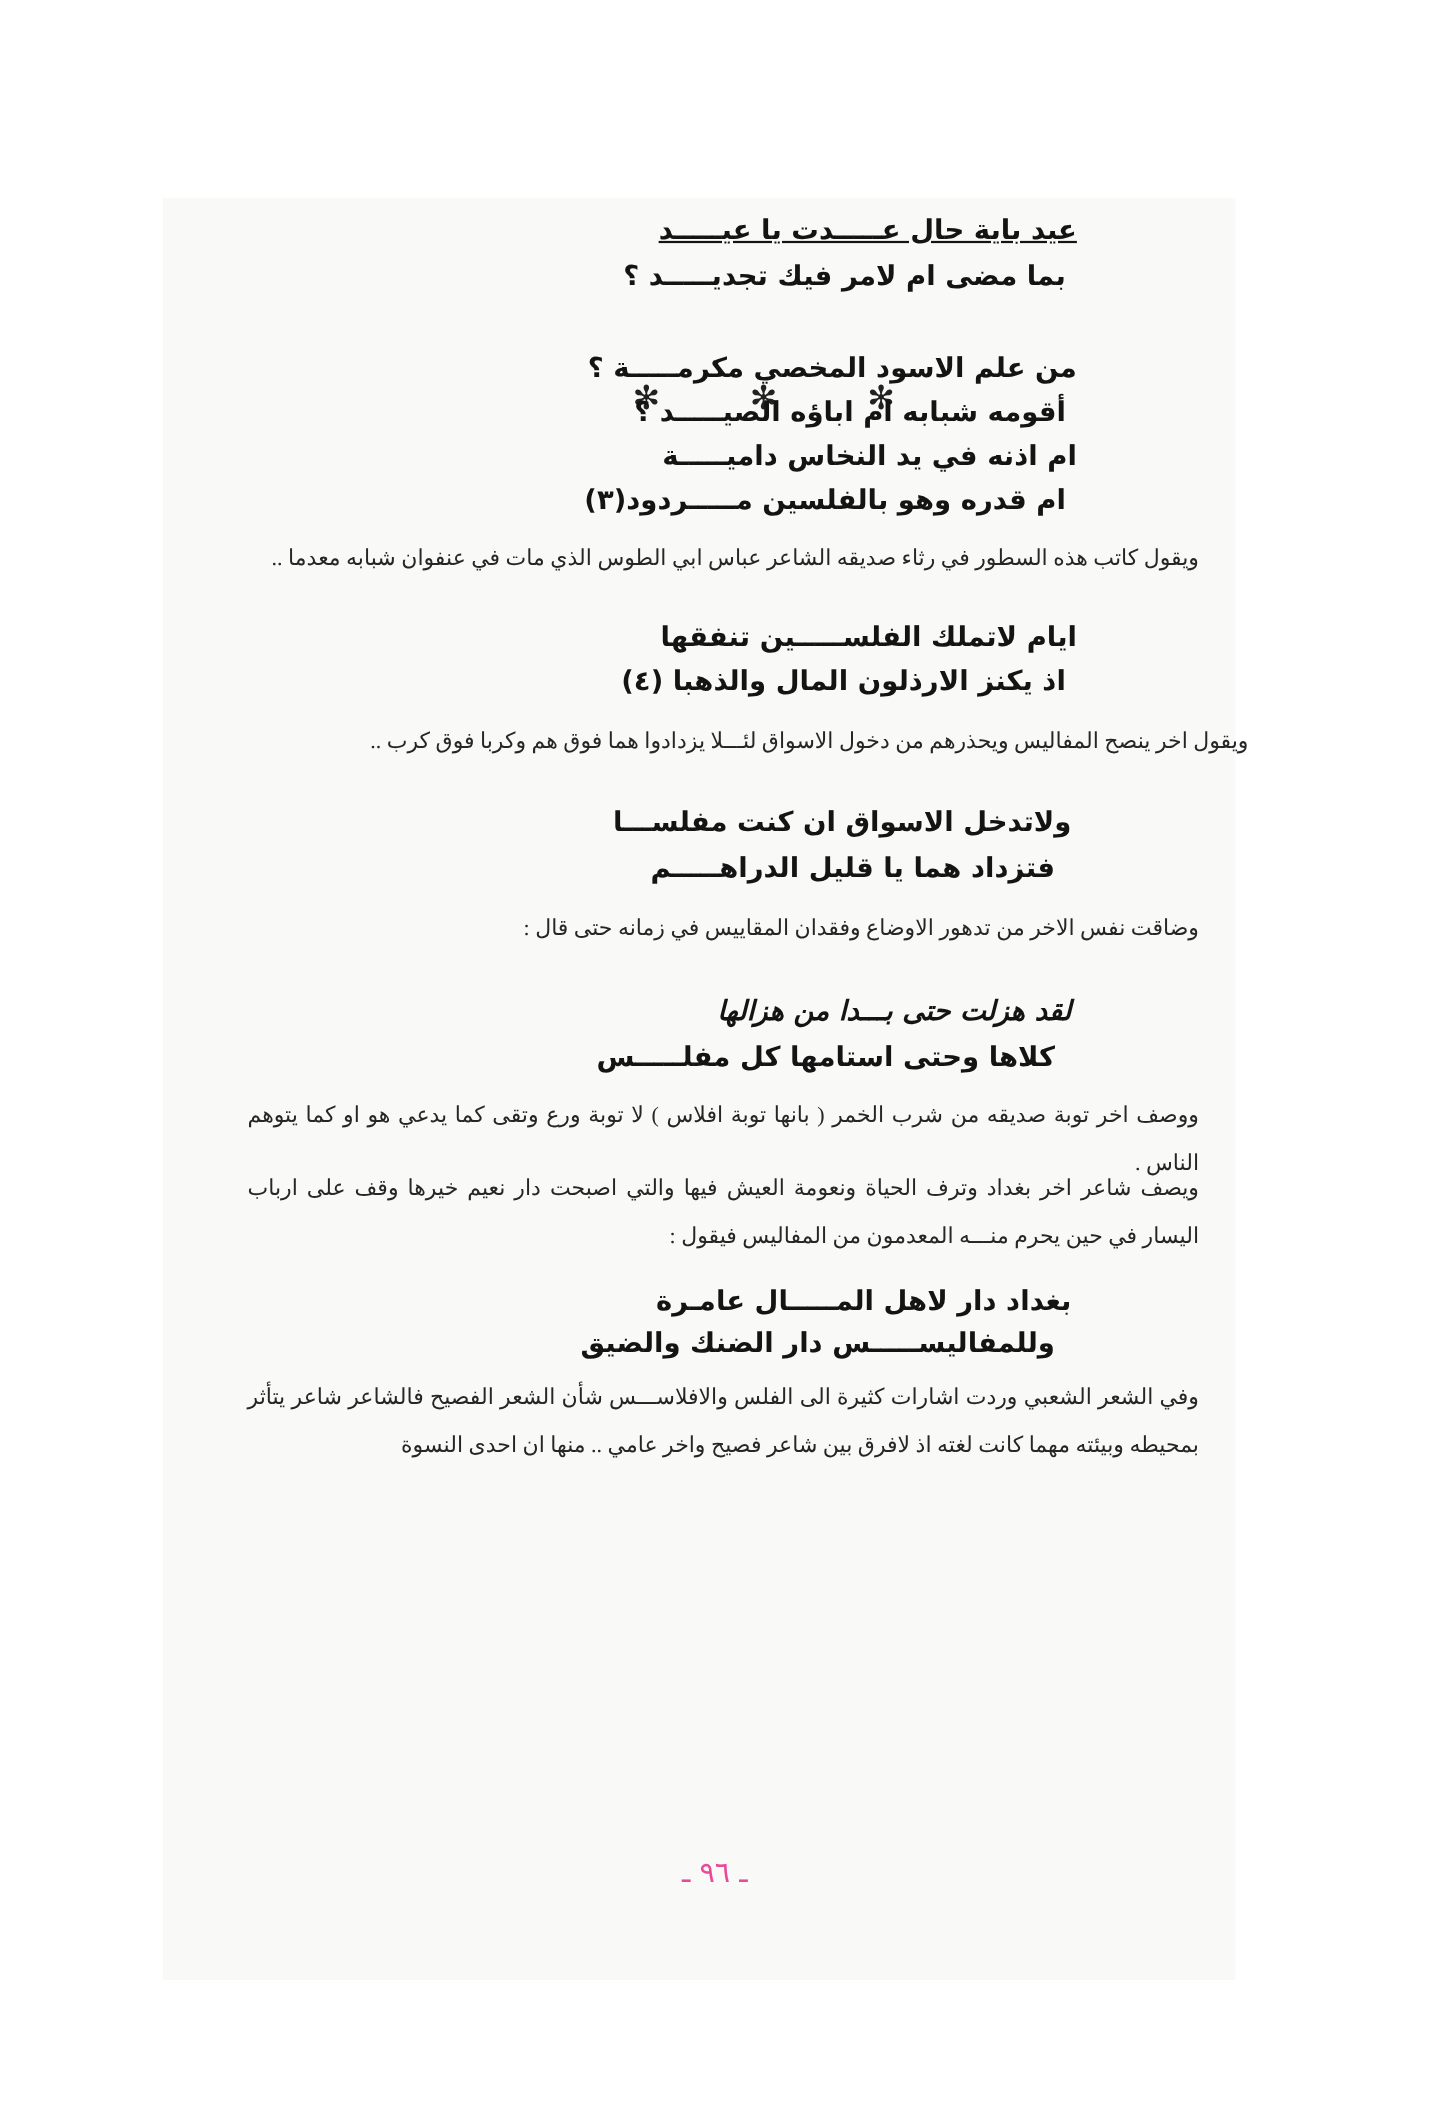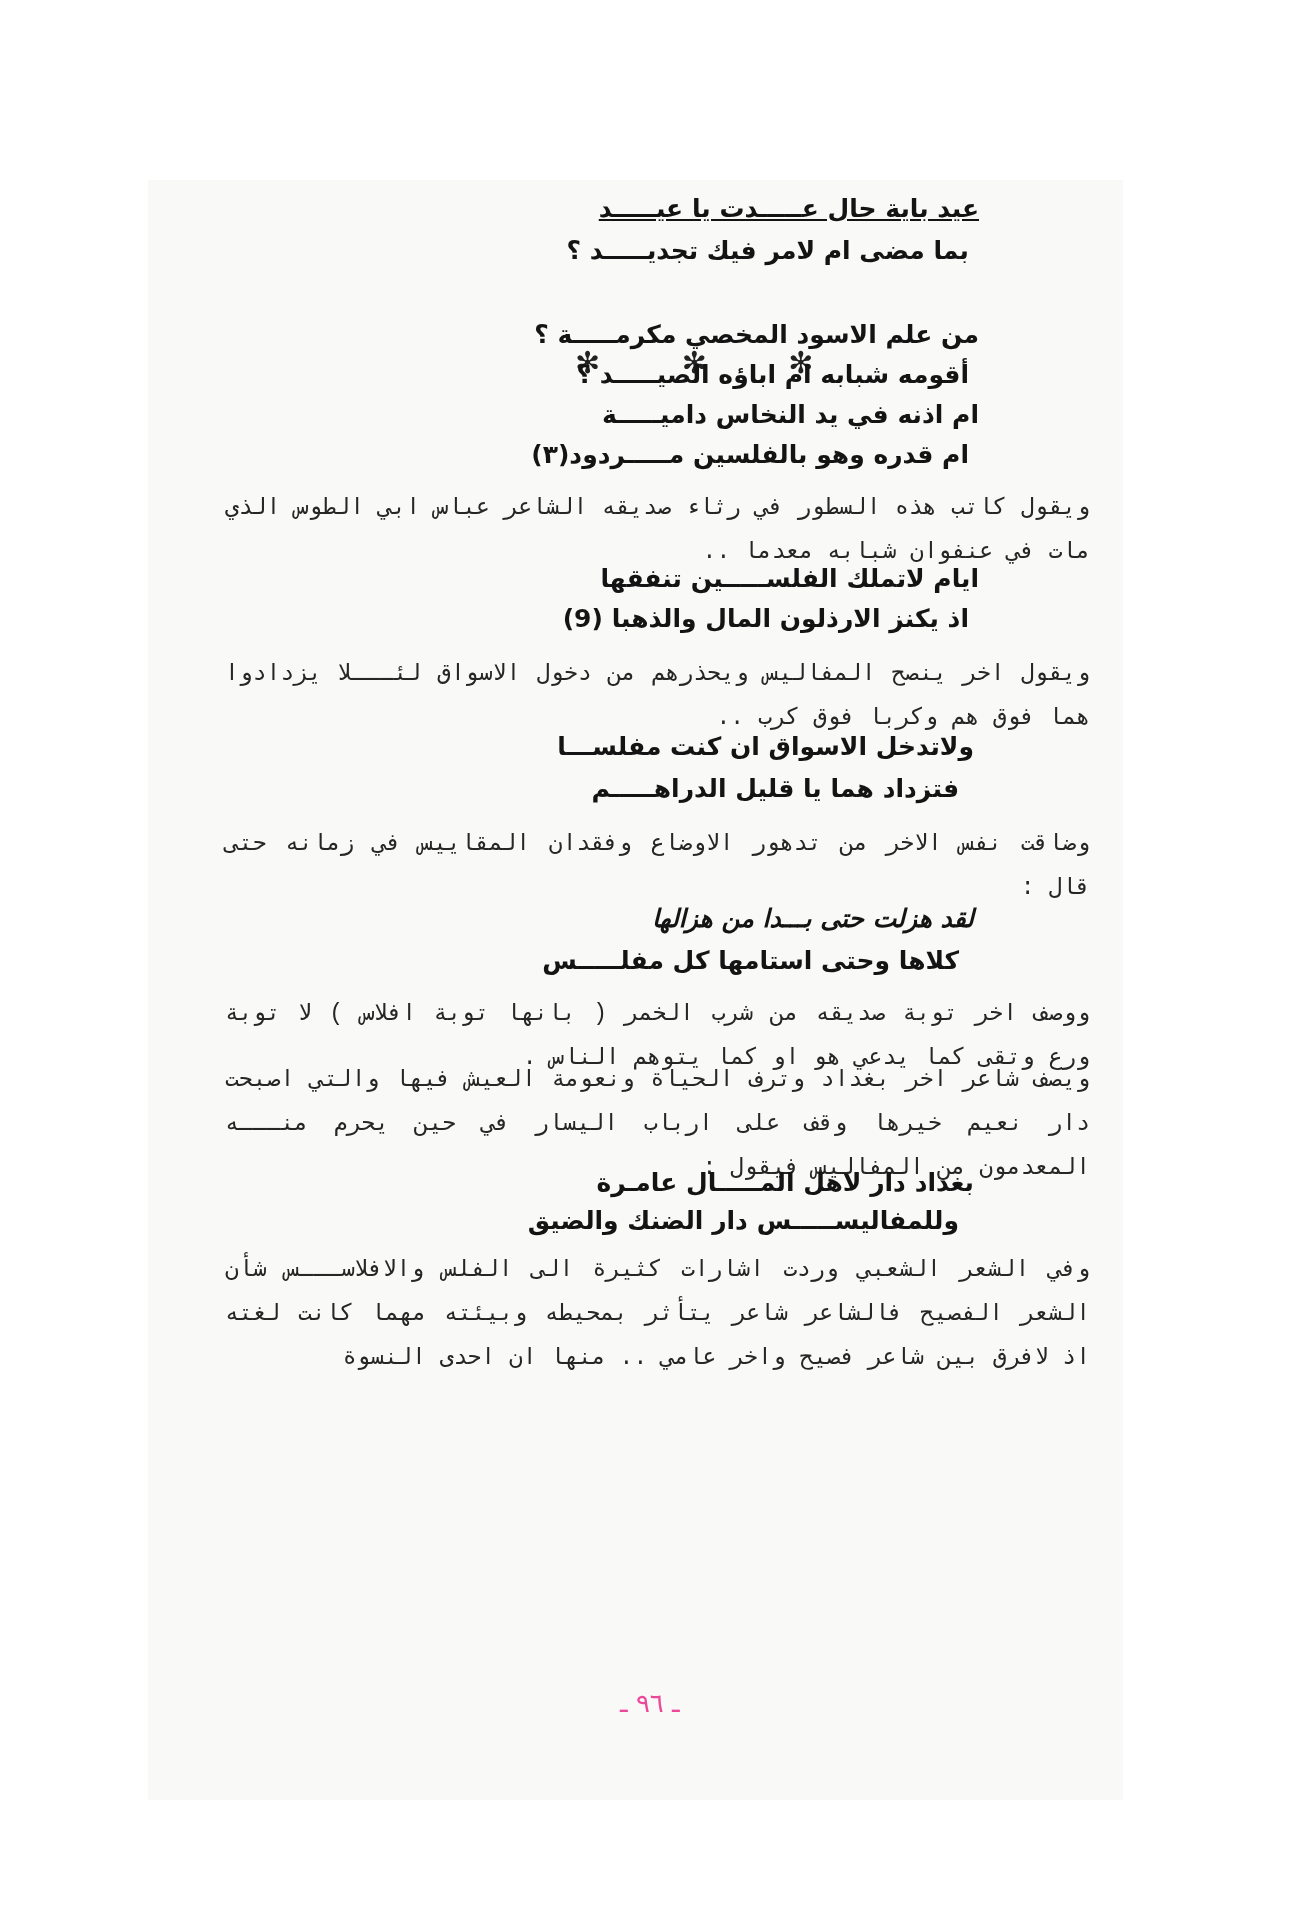--- a/index.html
+++ b/index.html
@@ -11,22 +11,22 @@
   }
   .paper {
     position:absolute; left:148px; top:180px; width:975px; height:1620px;
     background:#f9f9f8;
   }
   .verse {
     position:absolute; direction:rtl; font-weight:bold; font-size:25px;
     white-space:nowrap; color:#141414; line-height:1;
   }
   .prose {
-    position:absolute; direction:rtl; font-family:Liberation Mono, monospace;
-    font-size:23px; color:#262626; left:225px; width:865px;
+    position:absolute; direction:rtl; font-family:Liberation Serif, serif;
+    font-size:20px; color:#262626; left:225px; width:865px;
     line-height:44px; text-align:justify; text-align-last:right;
   }
   .stars {
     position:absolute; left:575px; top:345px; font-size:30px; letter-spacing:36px; color:#222;
   }
   .pagenum {
     position:absolute; left:620px; top:1688px; font-weight:normal; font-size:26px; direction:rtl; color:#ec4899;
   }
 </style>
 </head>
@@ -40,23 +40,23 @@
 <div class="stars">✻ ✻ ✻</div>
 
 <div class="verse" style="right:330px; top:322px;">من علم الاسود المخصي مكرمـــــة ؟</div>
 <div class="verse" style="right:340px; top:362px;">أقومه شبابه ام اباؤه الصيـــــد ؟</div>
 <div class="verse" style="right:330px; top:402px;">ام اذنه في يد النخاس داميـــــة</div>
 <div class="verse" style="right:340px; top:442px;">ام قدره وهو بالفلسين مـــــردود(٣)</div>
 
 <div class="prose" style="top:486px;">ويقول كاتب هذه السطور في رثاء صديقه الشاعر عباس ابي الطوس الذي مات في عنفوان شبابه معدما ..</div>
 
 <div class="verse" style="right:330px; top:566px;">ايام لاتملك الفلســـــين تنفقها</div>
-<div class="verse" style="right:340px; top:606px;">اذ يكنز الارذلون المال والذهبا (9)</div>
+<div class="verse" style="right:340px; top:606px;">اذ يكنز الارذلون المال والذهبا (٤)</div>
 
-<div class="prose" style="top:652px;">ويقول اخر ينصح المفاليس ويحذرهم من دخول الاسواق لئـــلا يزدادوا هما فوق هم وكربا فوق كرب ..</div>
+<div class="prose" style="top:652px;margin-left:45px;">ويقول اخر ينصح المفاليس ويحذرهم من دخول الاسواق لئـــلا يزدادوا هما فوق هم وكربا فوق كرب ..</div>
 
 <div class="verse" style="right:335px; top:734px;">ولاتدخل الاسواق ان كنت مفلســـا</div>
 <div class="verse" style="right:350px; top:776px;">فتزداد هما يا قليل الدراهـــــم</div>
 
 <div class="prose" style="top:822px;">وضاقت نفس الاخر من تدهور الاوضاع وفقدان المقاييس في زمانه حتى قال :</div>
 
 <div class="verse" style="right:335px; top:906px;font-style:italic;">لقد هزلت حتى بـــدا من هزالها</div>
 <div class="verse" style="right:350px; top:948px;">كلاها وحتى استامها كل مفلـــــس</div>
 
 <div class="prose" style="top:992px;">ووصف اخر توبة صديقه من شرب الخمر ( بانها توبة افلاس ) لا توبة ورع وتقى كما يدعي هو او كما يتوهم الناس .</div>

